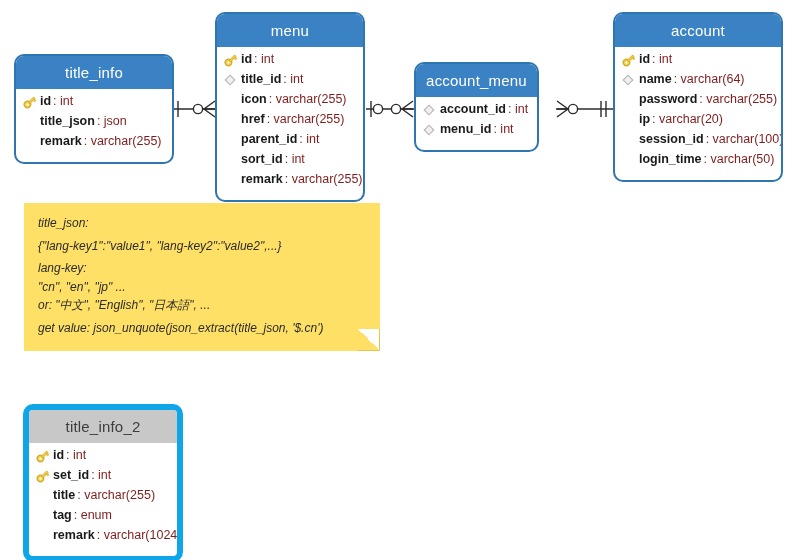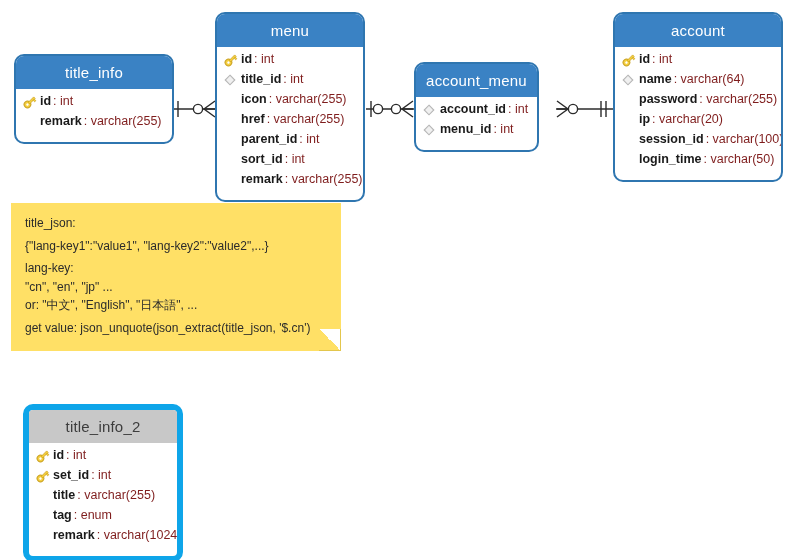--- a/index.html
+++ b/index.html
@@ -154,20 +154,25 @@
               <rect x="6.6" y="6" width="7.6" height="2.1" fill="#f5cf3f" stroke="#c9a01f" stroke-width=".7"></rect>
               <rect x="11.4" y="8" width="1.7" height="2.2" fill="#f5cf3f" stroke="#c9a01f" stroke-width=".7"></rect>
             </g>
           </svg>
       </span>
       <span class="field-text">id</span>
       <span class="field-type">: <span>int</span></span>
     </div>
     <div class="field">
       <span class="field-icon"></span>
+      <span class="field-text">title_json</span>
+      <span class="field-type">: <span>json</span></span>
+    </div>
+    <div class="field">
+      <span class="field-icon"></span>
       <span class="field-text">remark</span>
       <span class="field-type">: <span>varchar(255)</span></span>
     </div>
   </div>
 </div>
 
 <div class="entity blue" style="left:215px; top:12px; width:150px;">
   <div class="entity-header">menu</div>
   <div class="entity-body">
     <div class="field">
@@ -287,21 +292,21 @@
       <span class="field-type">: <span>varchar(100)</span></span>
     </div>
     <div class="field">
       <span class="field-icon"></span>
       <span class="field-text">login_time</span>
       <span class="field-type">: <span>varchar(50)</span></span>
     </div>
   </div>
 </div>
 
-<div class="note" style="left:11px; top:203px; width:330px; height:148px;">
+<div class="note" style="left:24px; top:203px; width:356px; height:148px;font-style:italic;">
   <div class="note-line">title_json:</div>
   <div class="note-line">{"lang-key1":"value1", "lang-key2":"value2",...}</div>
   <div class="note-line tight">lang-key:</div>
   <div class="note-line tight">"cn", "en", "jp" ...</div>
   <div class="note-line">or: "中文", "English", "日本語", ...</div>
   <div class="note-line">get value: json_unquote(json_extract(title_json, '$.cn')</div>
   <div class="note-fold"></div>
 </div>
 
 <div class="entity gray" style="left:23px; top:404px; width:160px;">

